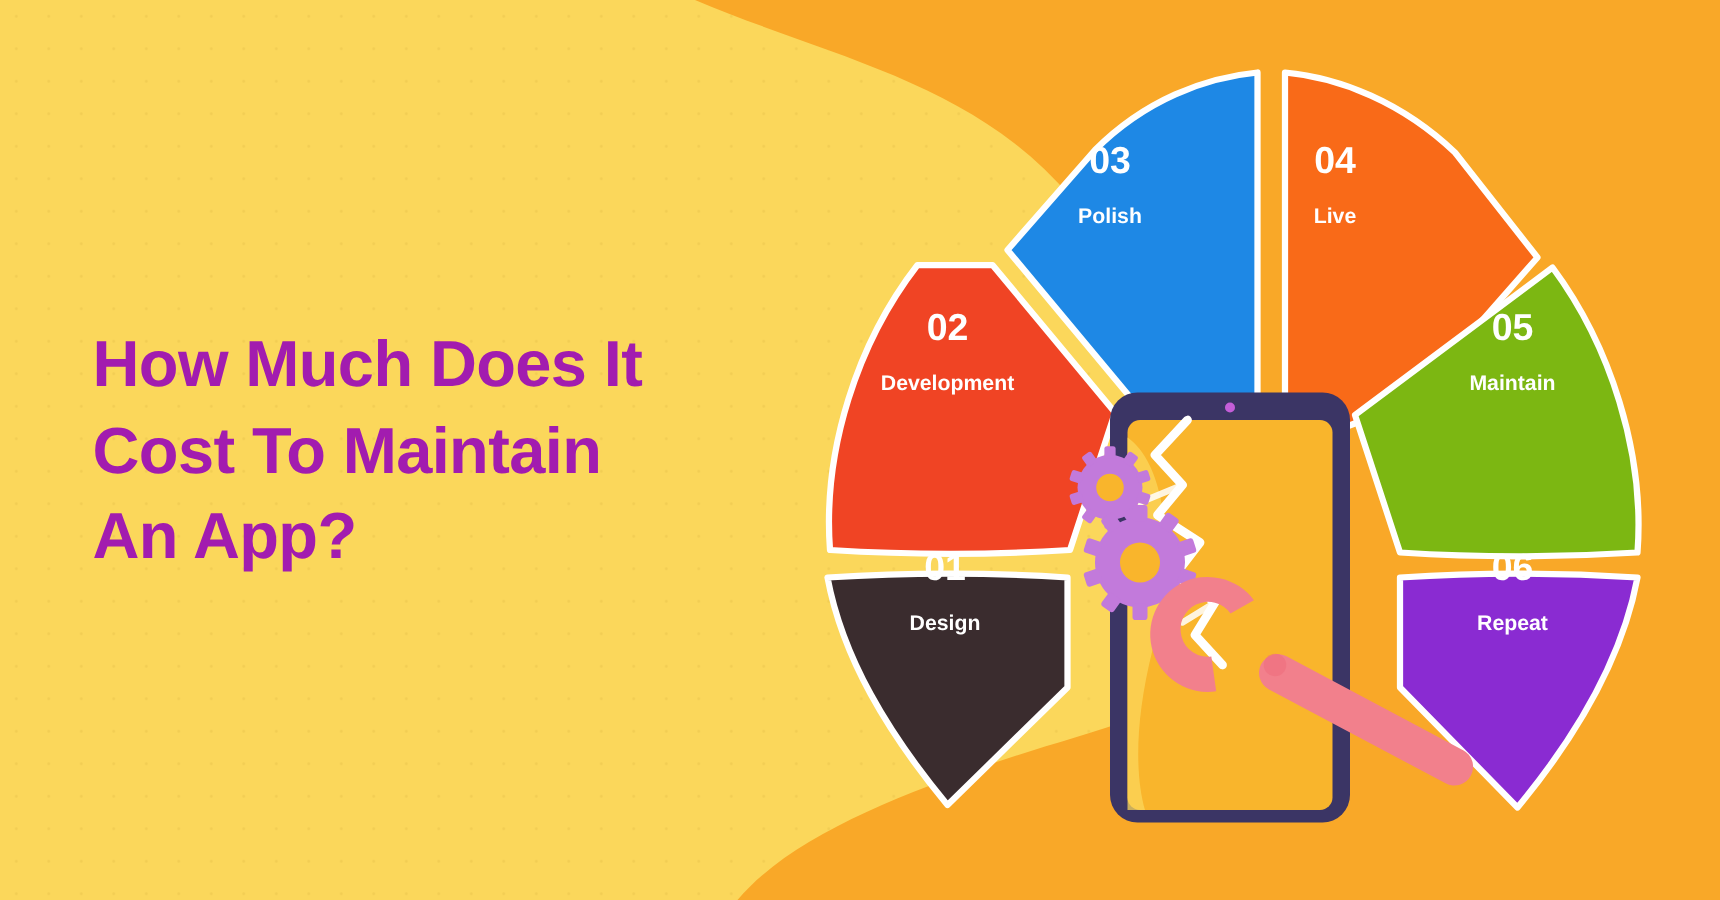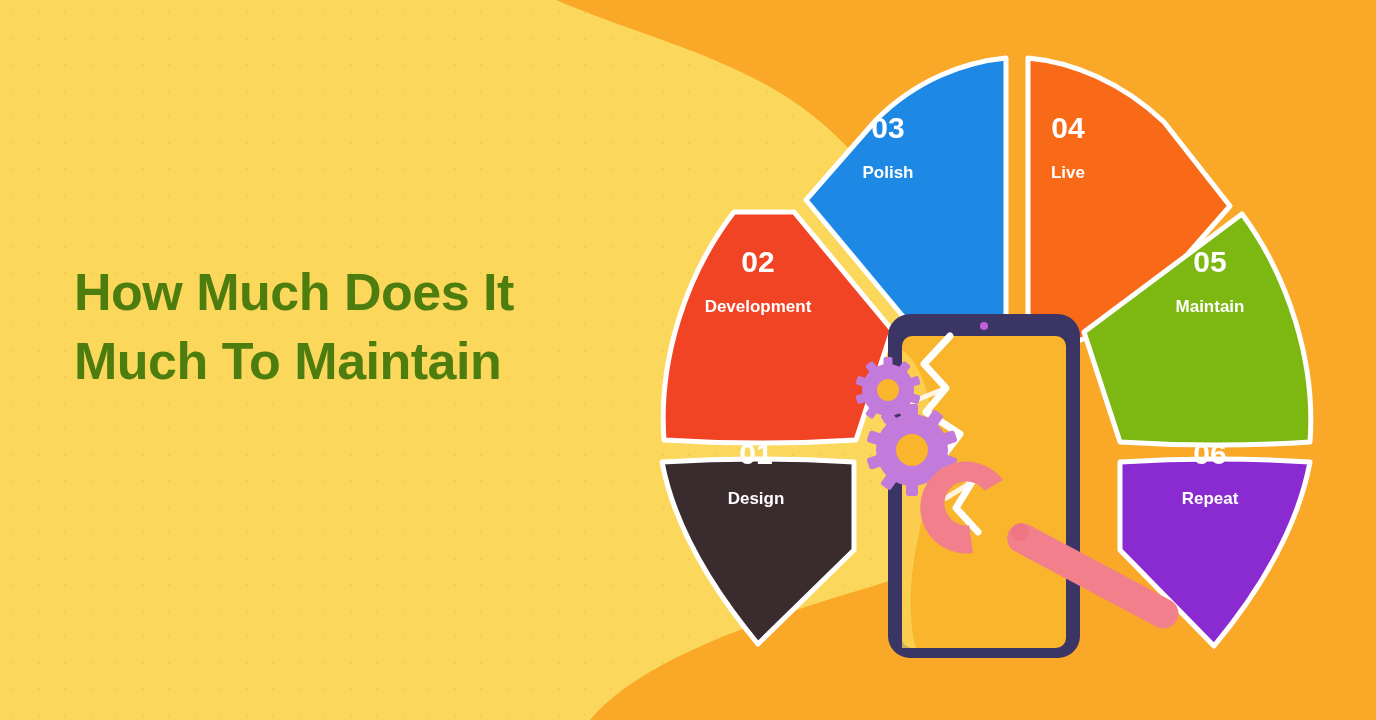--- a/index.html
+++ b/index.html
@@ -29,21 +29,21 @@
     position: absolute;
     inset: 0;
     z-index: 2;
   }
   #headline {
     position: absolute;
     left: 74px;
     top: 258px;
     width: 530px;
     z-index: 6;
-    color: #4d7c0f;
+    color: #a21caf;
     font-size: 52px;
     line-height: 1.32;
     font-weight: bold;
     letter-spacing: -0.5px;
   }
   #wheel {
     position: absolute;
     left: 616px;
     top: 20px;
     width: 740px;
@@ -76,21 +76,22 @@
     <path d="M 1376 0 L 1376 720 L 590 720
              C 640 660 760 620 860 590
              C 965 559 1035 520 1050 455
              C 1066 386 1010 330 965 285
              C 905 225 870 160 812 115
              C 740 58 640 36 556 0 Z" fill="#F9A828"></path>
   </svg>
 
   <div id="headline">
     <div>How Much Does It</div>
-    <div>Much To Maintain</div>
+    <div>Cost To Maintain</div>
+    <div>An App?</div>
   </div>
 
   <div id="wheel">
     <svg viewBox="0 0 740 640">
 
       <g>
         <path class="seg-shape" d="M 260 100 C 300 60 348 42 390 38 L 390 340 L 290 300 L 190 180 Z" fill="#1E88E5"></path>
         <text class="seg-num" x="272" y="118" text-anchor="middle">03</text>
         <text class="seg-label" x="272" y="158" text-anchor="middle">Polish</text>
       </g>

